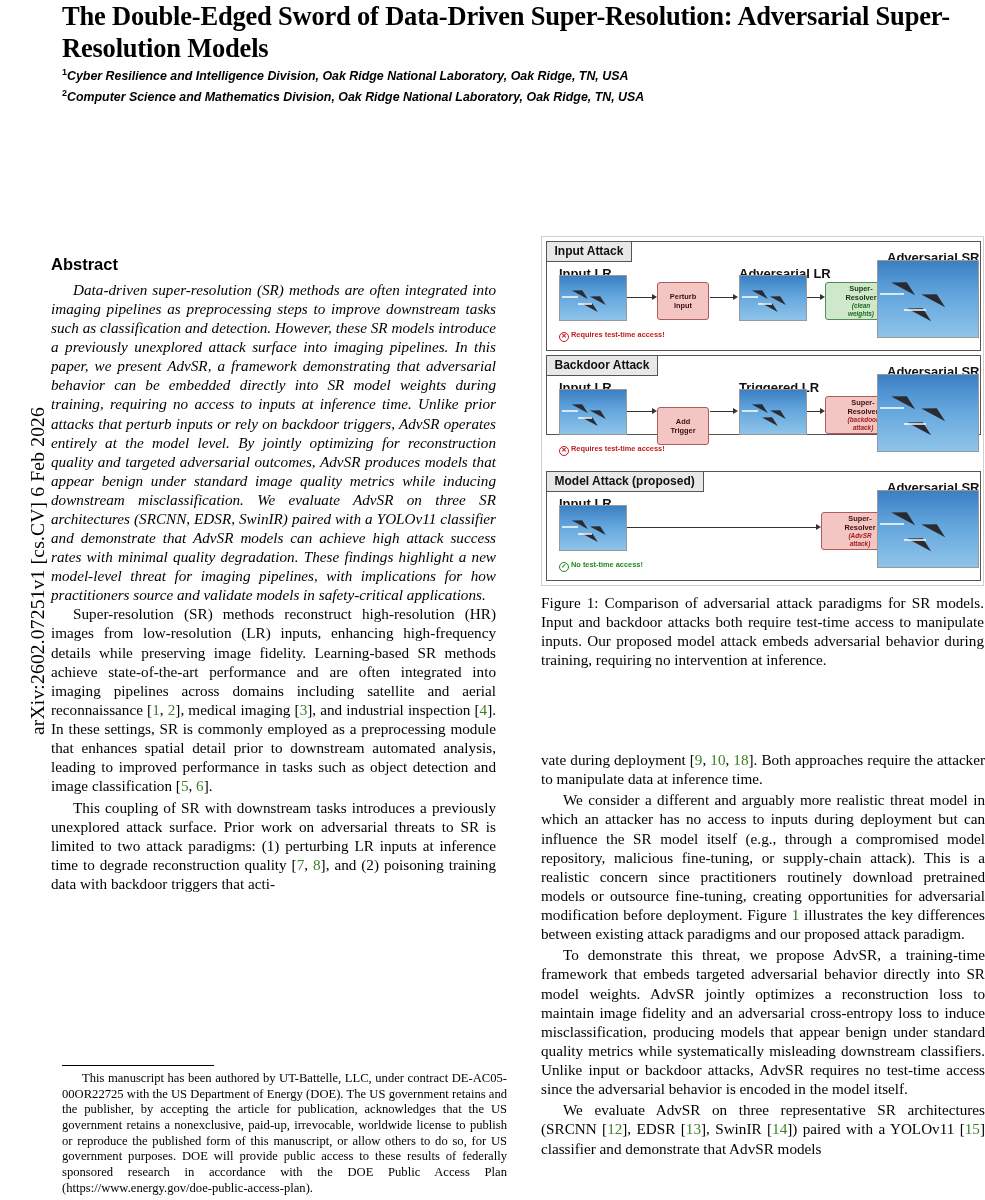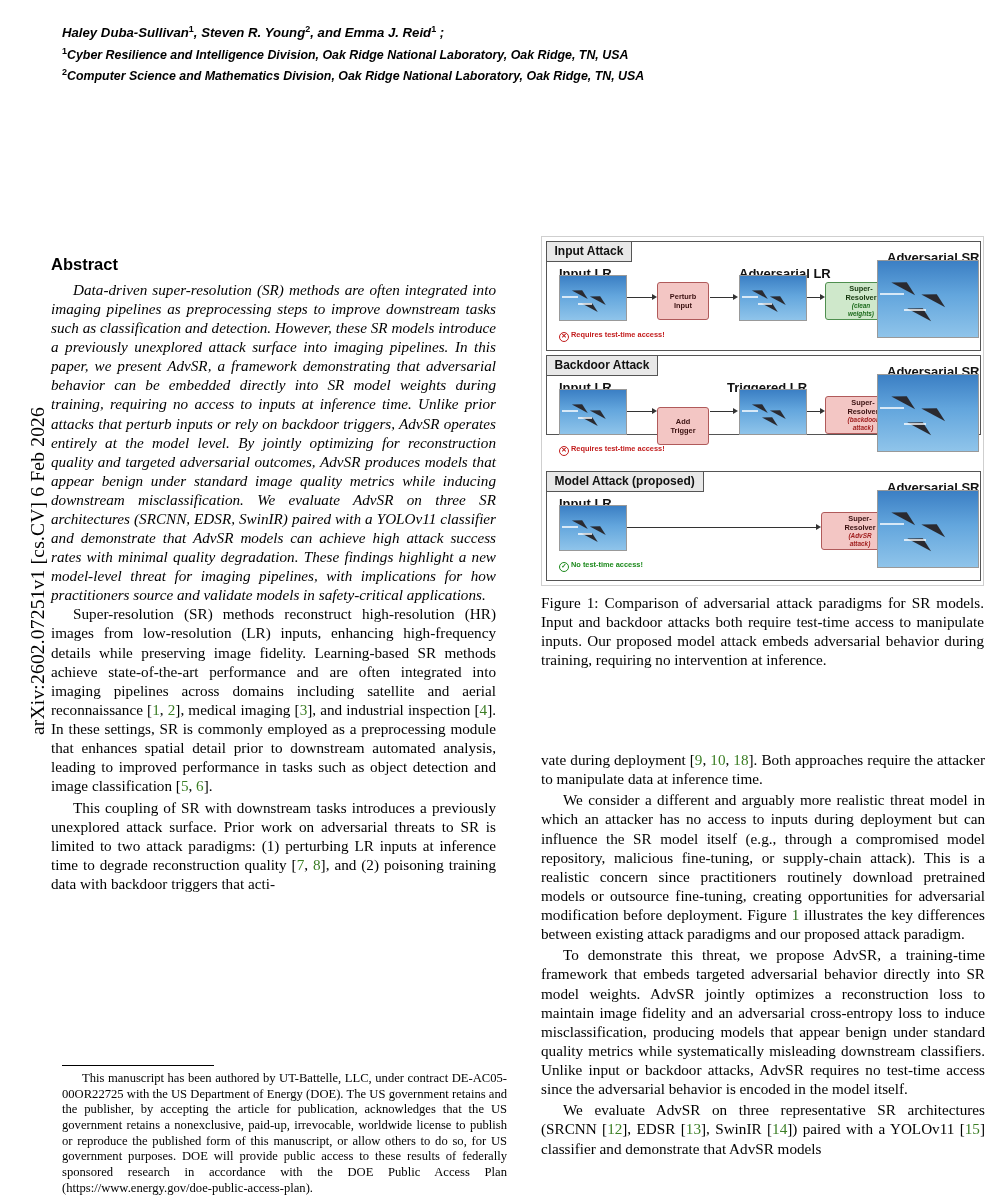--- a/index.html
+++ b/index.html
@@ -265,24 +265,22 @@
   .fig-caption .lbl { }
 </style>
 </head>
 <body>
 
 <div class="page">
 
   <div class="arxiv-stamp">arXiv:2602.07251v1  [cs.CV]  6 Feb 2026</div>
 
   <div class="title-block">
-
-    <div class="authors">
-      <span>Haley Duba-Sullivan</span><sup>1</sup><span>, Steven R. Young</span><sup>2</sup><span>, and Emma J. Reid</span><sup>1</sup><span> ;</span>
-    </div>
+    <h1 class="paper-title">The Double-Edged Sword of Data-Driven Super-Resolution: Adversarial Super-Resolution Models</h1>
+
 
     <div class="affil">
       <sup>1</sup><span>Cyber Resilience and Intelligence Division, Oak Ridge National Laboratory, Oak Ridge, TN, USA</span>
     </div>
     <div class="affil">
       <sup>2</sup><span>Computer Science and Mathematics Division, Oak Ridge National Laboratory, Oak Ridge, TN, USA</span>
     </div>
   </div>
 
   <div class="col-left">
@@ -374,21 +372,21 @@
         <div class="arrow-head" style="left:105px; top:51.5px;"></div>
 
         <div class="proc-box" style="left:110px; top:40px; width:52px; height:30px;margin-top:11px;">
           <span>Add</span>
             <span>Trigger</span>
         </div>
 
         <div class="arrow-line" style="left:163px; top:55px; width:24px;"></div>
         <div class="arrow-head" style="left:186px; top:51.5px;"></div>
 
-        <div class="sublabel" style="left:180px; top:24px;">Triggered LR</div>
+        <div class="sublabel" style="left:192px; top:24px;">Triggered LR</div>
         <div class="jet-img" style="left:192px; top:33px; width:66px; height:44px;">
           <div class="jet" style="left:12px; top:14px;"></div>
           <div class="jet" style="left:30px; top:20px;"></div>
           <div class="jet" style="left:22px; top:27px;"></div>
           <div class="trail" style="left:2px; top:20px; width:16px;"></div>
         </div>
 
         <div class="arrow-line" style="left:260px; top:55px; width:14px;"></div>
         <div class="arrow-head" style="left:273px; top:51.5px;"></div>
 

